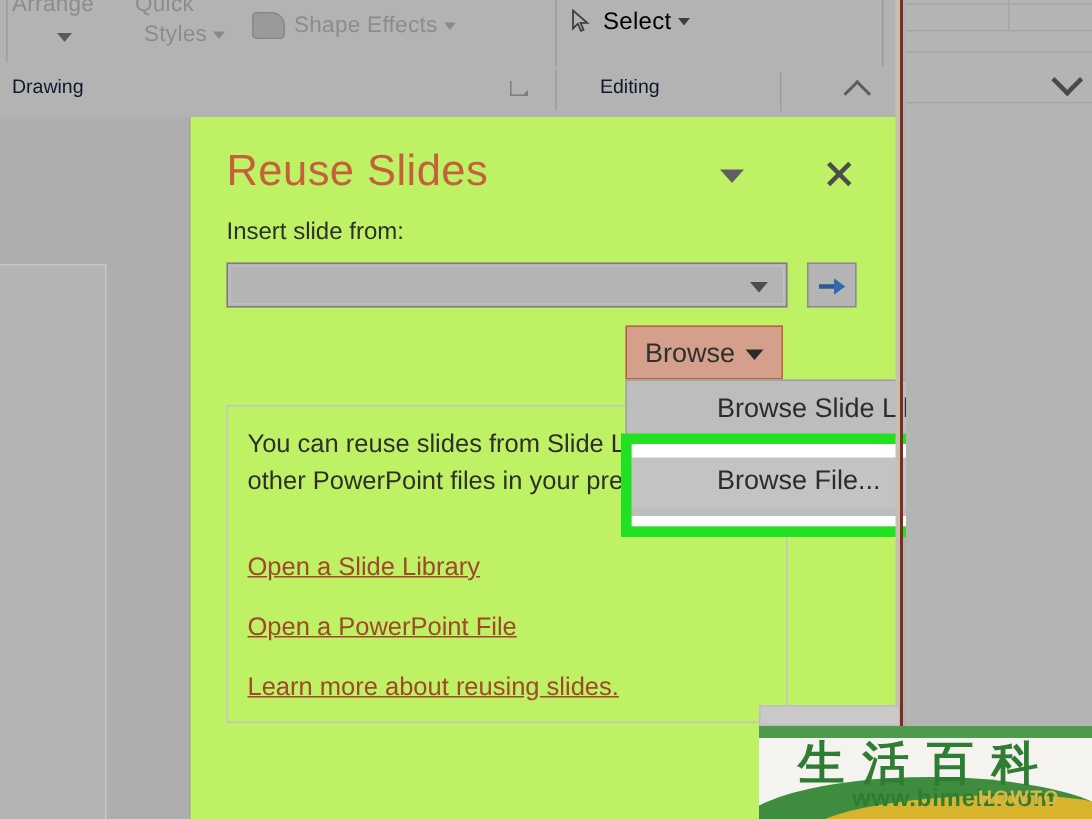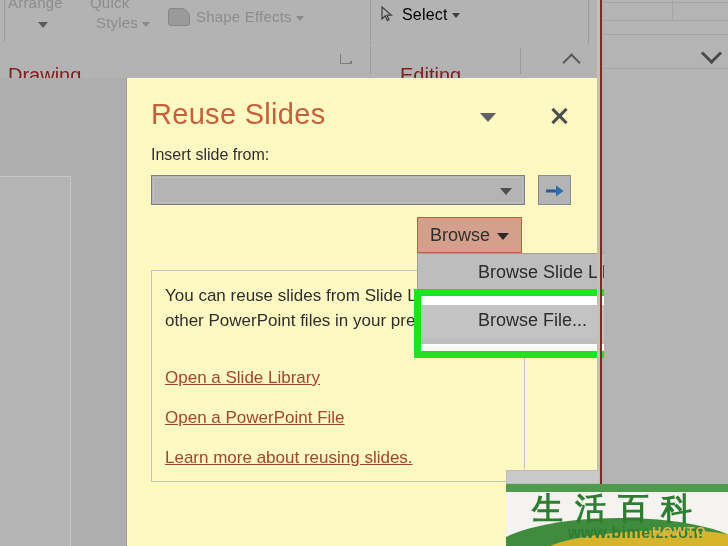--- a/index.html
+++ b/index.html
@@ -87,23 +87,23 @@
     background: #9c9c9c;
   }
   .vdiv-a { left: 4px; top: 0px; height: 42px; }
   .vdiv-b { left: 370px; top: 0px; height: 44px; }
   .vdiv-c { left: 370px; top: 46px; height: 28px; }
   .vdiv-d { left: 588px; top: 0px; height: 44px; }
   .vdiv-e { left: 520px; top: 48px; height: 26px; }
 
   .group-label {
     position: absolute;
-    top: 64px;
-    font-size: 20px;
-    color: #7f1d1d;
+    top: 50px;
+    font-size: 13px;
+    color: #0f172a;
   }
   .gl-drawing { left: 8px; }
   .gl-editing { left: 400px; }
   .dialog-launcher {
     position: absolute;
     left: 340px; top: 54px;
     width: 9px; height: 9px;
     border-left: 1px solid #7d7d7d;
     border-bottom: 1px solid #7d7d7d;
   }
@@ -188,21 +188,21 @@
     left: 126px; top: 0;
     width: 1px; height: 468px;
     background: #9d9d9d;
   }
 
   
   .panel {
     position: absolute;
     left: 127px; top: 0;
     width: 473px; height: 468px;
-    background: #fef9c3;
+    background: #bef264;
   }
   .panel-title {
     position: absolute;
     left: 24px; top: 20px;
     font-size: 29px;
     color: #c4603c;
     letter-spacing: 0.3px;
     white-space: nowrap;
   }
   .panel-caret {

